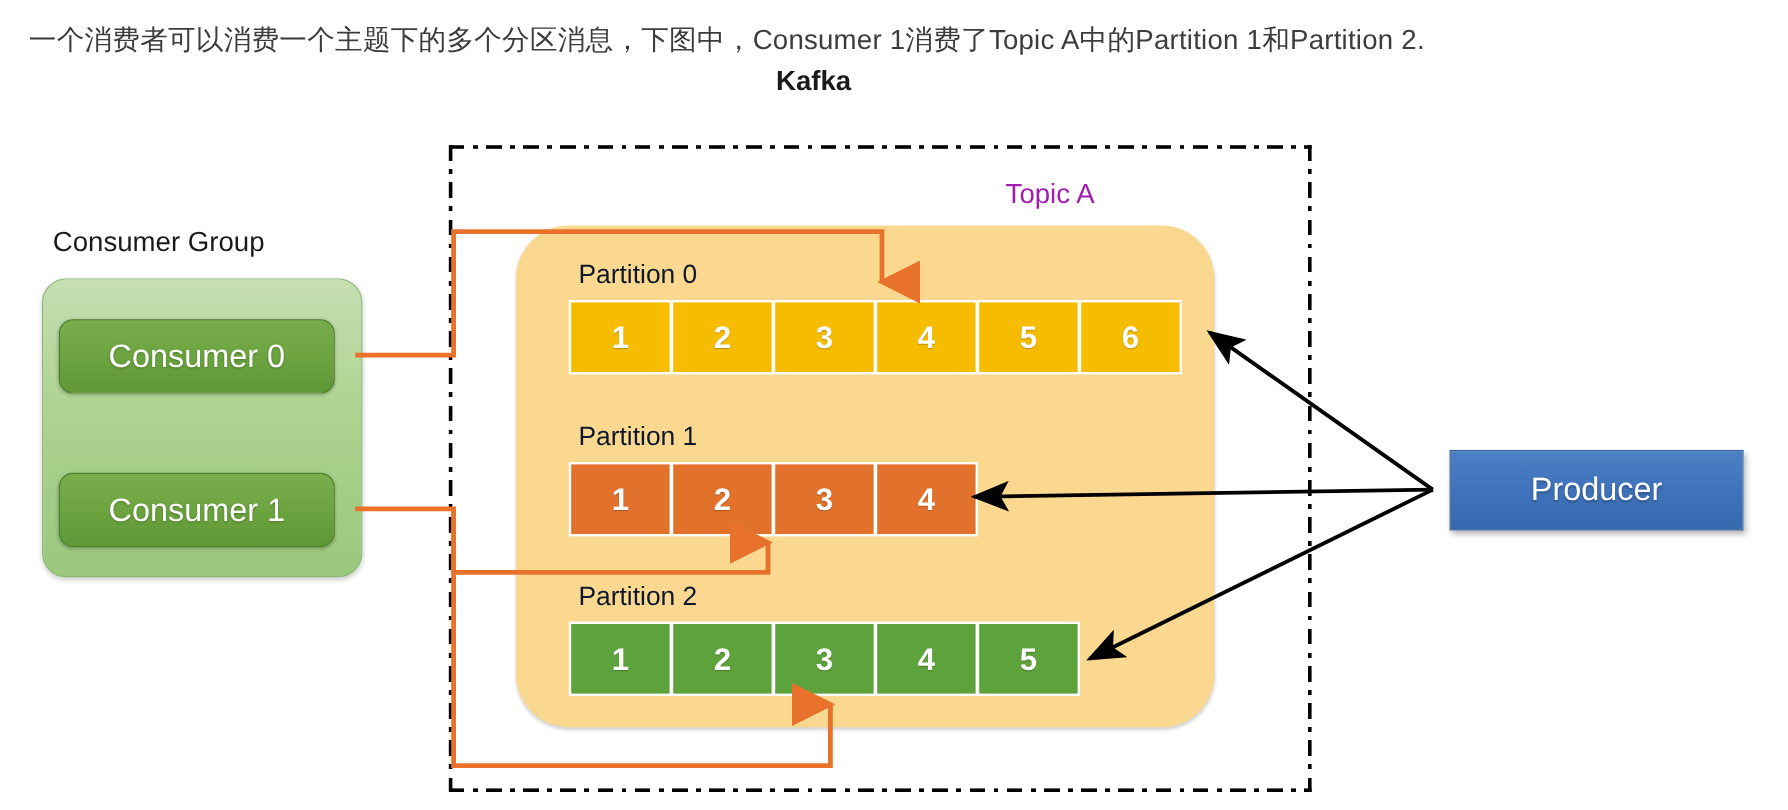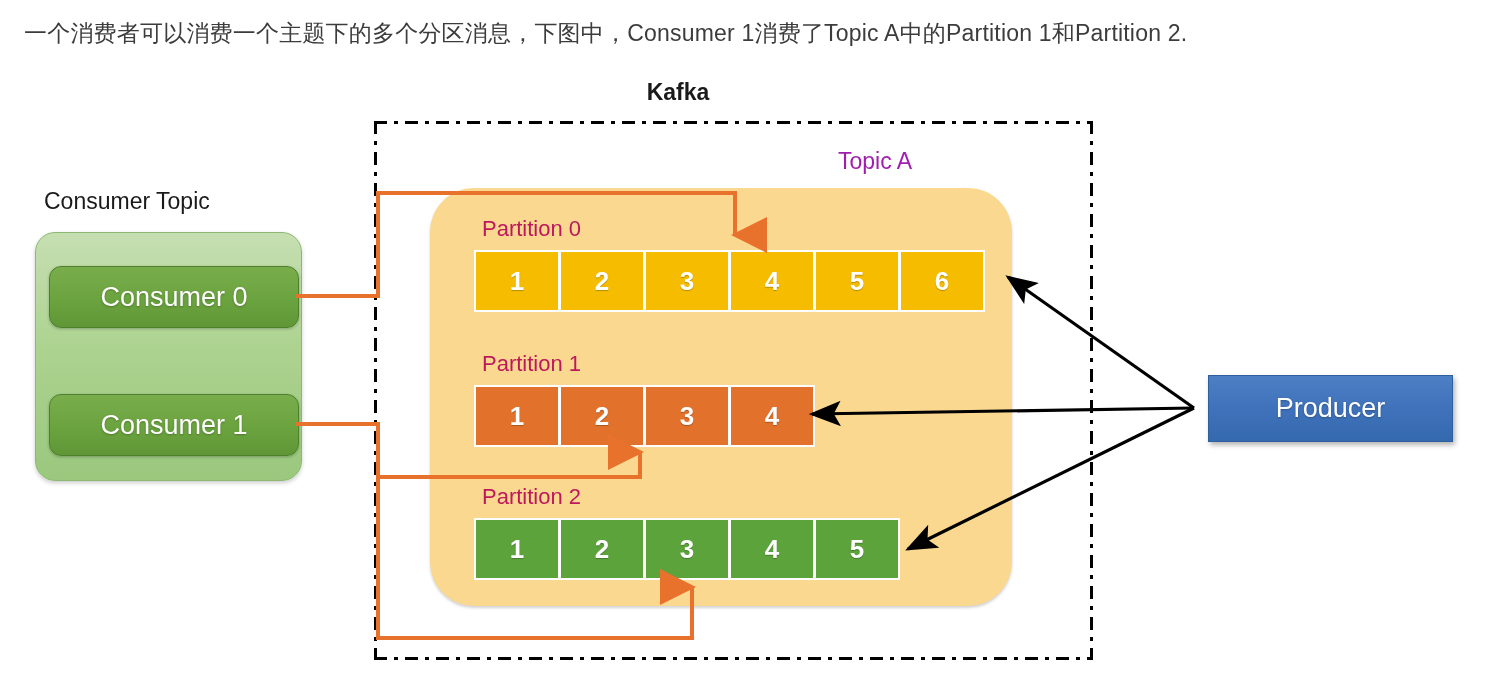--- a/index.html
+++ b/index.html
@@ -27,21 +27,21 @@
     font-size: 23px;
     color: #3c3c3c;
     letter-spacing: 0.2px;
     white-space: nowrap;
   }
 
   
   #kafka-title {
     position: absolute;
     left: 608px;
-    top: 79px;
+    top: 54px;
     width: 140px;
     text-align: center;
     font-size: 23px;
     font-weight: bold;
     color: #1a1a1a;
   }
   #kafka-box {
     position: absolute;
     left: 374px;
     top: 121px;
@@ -86,21 +86,21 @@
 
   
   .partition {
     position: absolute;
   }
   .partition-label {
     position: absolute;
     left: 52px;
     top: -34px;
     font-size: 22px;
-    color: #be185d;
+    color: #0f172a;
     white-space: nowrap;
   }
   .cells {
     position: absolute;
     left: 44px;
     top: 0;
     display: flex;
     background: #ffffff;
     padding: 2px;
     box-sizing: content-box;
@@ -142,21 +142,21 @@
     height: 249px;
     border-radius: 20px;
     background: linear-gradient(to bottom, #c6dfb2 0%, #add391 45%, #9ac87d 100%);
     border: 1px solid #8cb873;
     box-shadow: 0 2px 4px rgba(0,0,0,0.2);
     box-sizing: border-box;
   }
   .consumer {
     position: absolute;
     left: 13px;
-    width: 250px;
+    width: 230px;
     height: 62px;
     border-radius: 12px;
     background: linear-gradient(to bottom, #79ad4b 0%, #6ba33f 55%, #5f9737 100%);
     border: 1px solid #4d7f2c;
     box-shadow: 0 1px 3px rgba(0,0,0,0.25);
     display: flex;
     align-items: center;
     justify-content: center;
     font-size: 27px;
     color: #ffffff;
@@ -240,21 +240,21 @@
     <div class="partition-label">Partition 2</div>
     <div class="cells green">
       <div class="cell">1</div>
       <div class="cell">2</div>
       <div class="cell">3</div>
       <div class="cell">4</div>
       <div class="cell">5</div>
     </div>
   </div>
 
-  <div id="consumer-group-label">Consumer Topic</div>
+  <div id="consumer-group-label">Consumer Group</div>
   <div id="consumer-group-box">
     <div class="consumer" id="consumer-0">Consumer 0</div>
     <div class="consumer" id="consumer-1">Consumer 1</div>
   </div>
 
   <div id="producer-box">Producer</div>
 
   <svg id="arrows-orange" viewBox="0 0 1490 675">
     <defs>
       <marker id="oh-down" markerWidth="9" markerHeight="9" refX="4.5" refY="8" orient="auto" markerUnits="strokeWidth">

